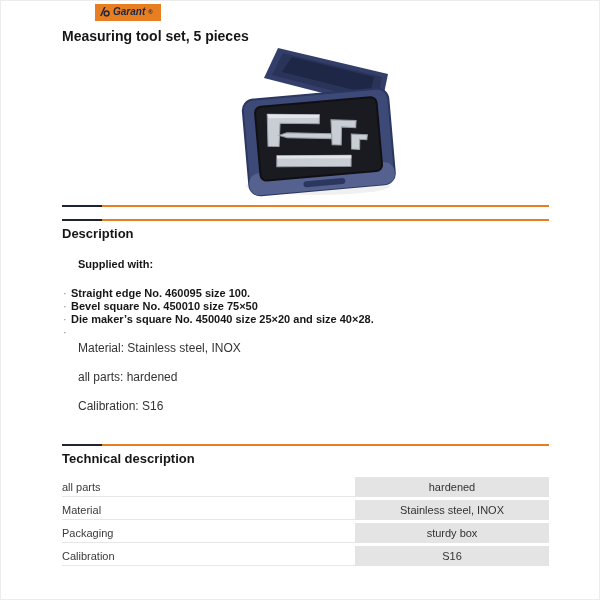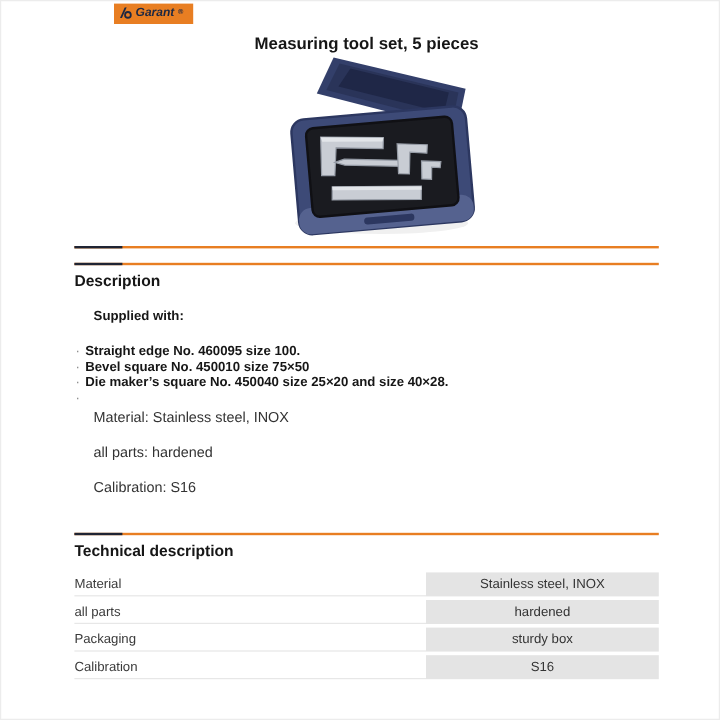--- a/index.html
+++ b/index.html
@@ -26,21 +26,20 @@
   .logo-text {
     font-size:10px; font-weight:bold; font-style:italic;
     color:#1c2742; letter-spacing:0; line-height:1;
   }
   .logo-reg { font-size:6px; font-weight:bold; color:#1c2742; vertical-align:top; line-height:1; }
 
   .page-title {
     margin:7px 0 0 0;
     font-size:14px; font-weight:bold; color:#161616;
     line-height:16px;
-    text-align:center;
   }
 
   
   .photo-wrap {
     height:158px;
     display:flex; justify-content:center; align-items:flex-start;
     padding-left:24px;
   }
 
   
@@ -168,26 +167,26 @@
       </div>
     </section>
 
     <section class="sec-tech">
       <div class="rule">
           <span class="rule-dark"></span>
         </div>
       <h2 class="section-heading">Technical description</h2>
       <div class="kv-table">
         <div class="kv-row">
+          <div class="kv-label">all parts</div>
+          <div class="kv-value">hardened</div>
+        </div>
+        <div class="kv-row">
           <div class="kv-label">Material</div>
           <div class="kv-value">Stainless steel, INOX</div>
-        </div>
-        <div class="kv-row">
-          <div class="kv-label">all parts</div>
-          <div class="kv-value">hardened</div>
         </div>
         <div class="kv-row">
           <div class="kv-label">Packaging</div>
           <div class="kv-value">sturdy box</div>
         </div>
         <div class="kv-row">
           <div class="kv-label">Calibration</div>
           <div class="kv-value">S16</div>
         </div>
       </div>

